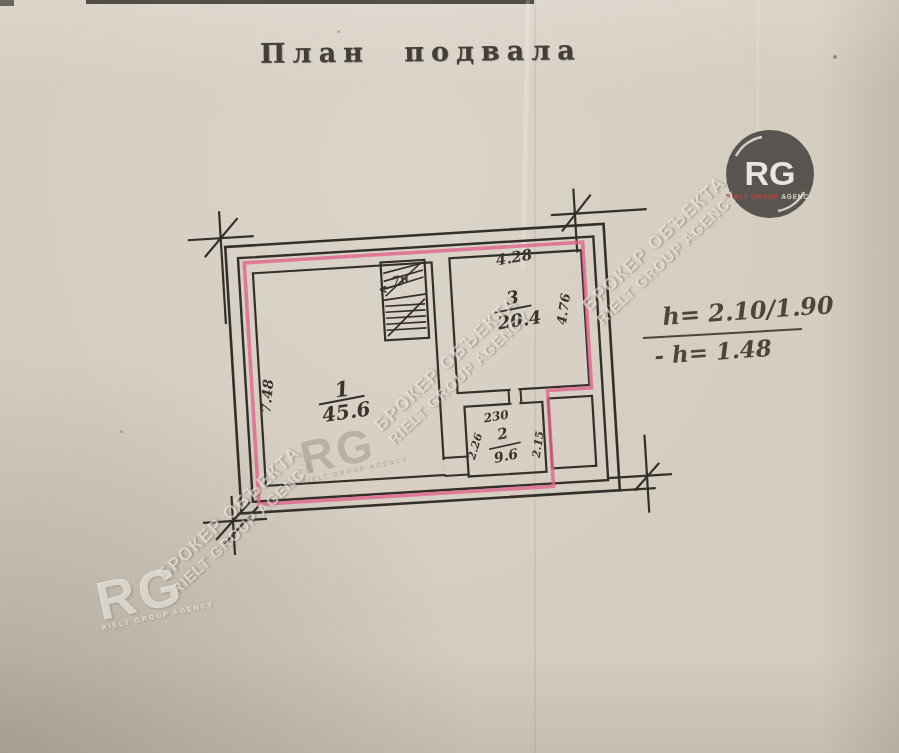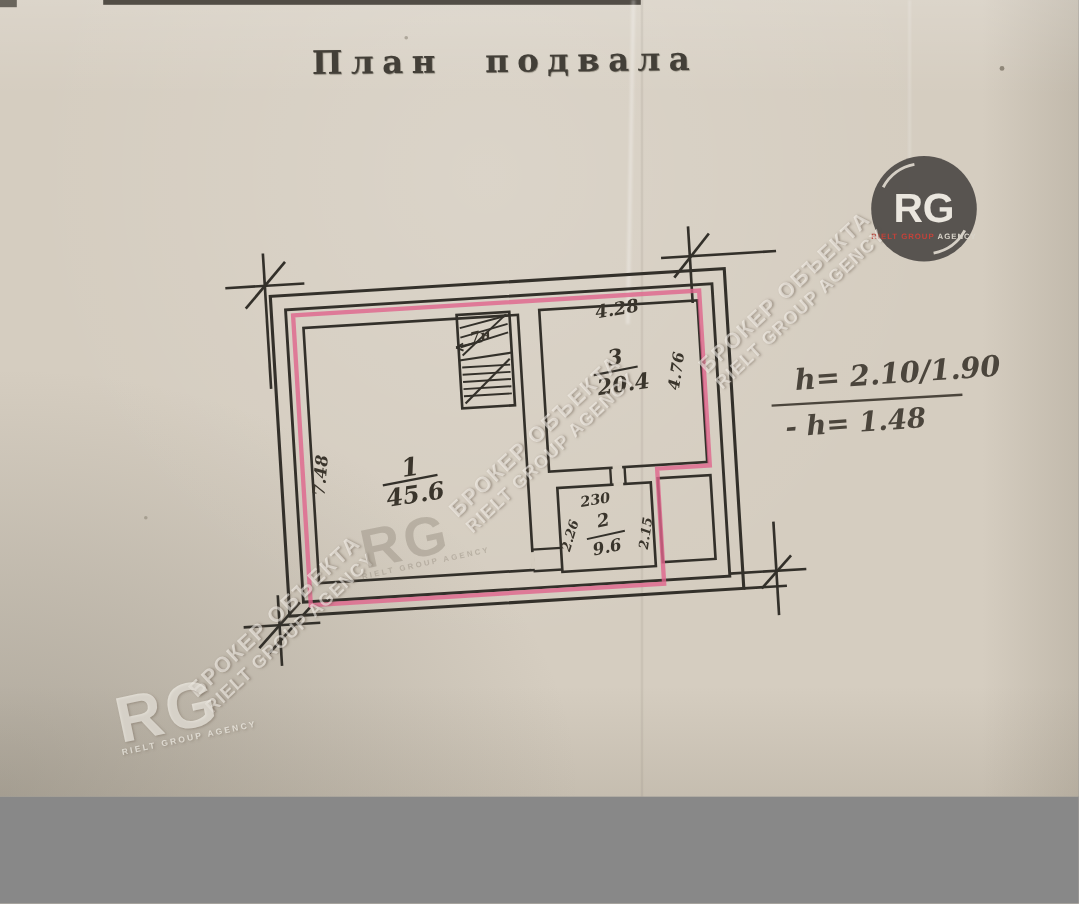--- a/index.html
+++ b/index.html
@@ -1,17 +1,17 @@
 <!DOCTYPE html>
 <html><head>
 <meta charset="utf-8">
 <style>
   html,body{margin:0;padding:0;background:#888;}
   .page{
-    position:relative;width:899px;height:664px;overflow:hidden;
+    position:relative;width:899px;height:753px;overflow:hidden;
     font-family:"Liberation Sans",sans-serif;
     background:
       linear-gradient(180deg, rgba(255,255,255,0.16), rgba(255,255,255,0) 12%),
       radial-gradient(ellipse at 0% 100%, rgba(118,113,102,0.42), rgba(118,113,102,0) 38%),
       radial-gradient(ellipse at 45% 22%, rgba(255,255,255,0.14), rgba(255,255,255,0) 55%),
       linear-gradient(270deg, rgba(125,116,100,0.22), rgba(125,116,100,0) 9%),
       linear-gradient(0deg, rgba(135,126,110,0.20), rgba(135,126,110,0) 14%),
       #d5cdc0;
   }
   .top-edge{position:absolute;left:86px;top:0;width:448px;height:4px;background:#39352e;opacity:.85;}

